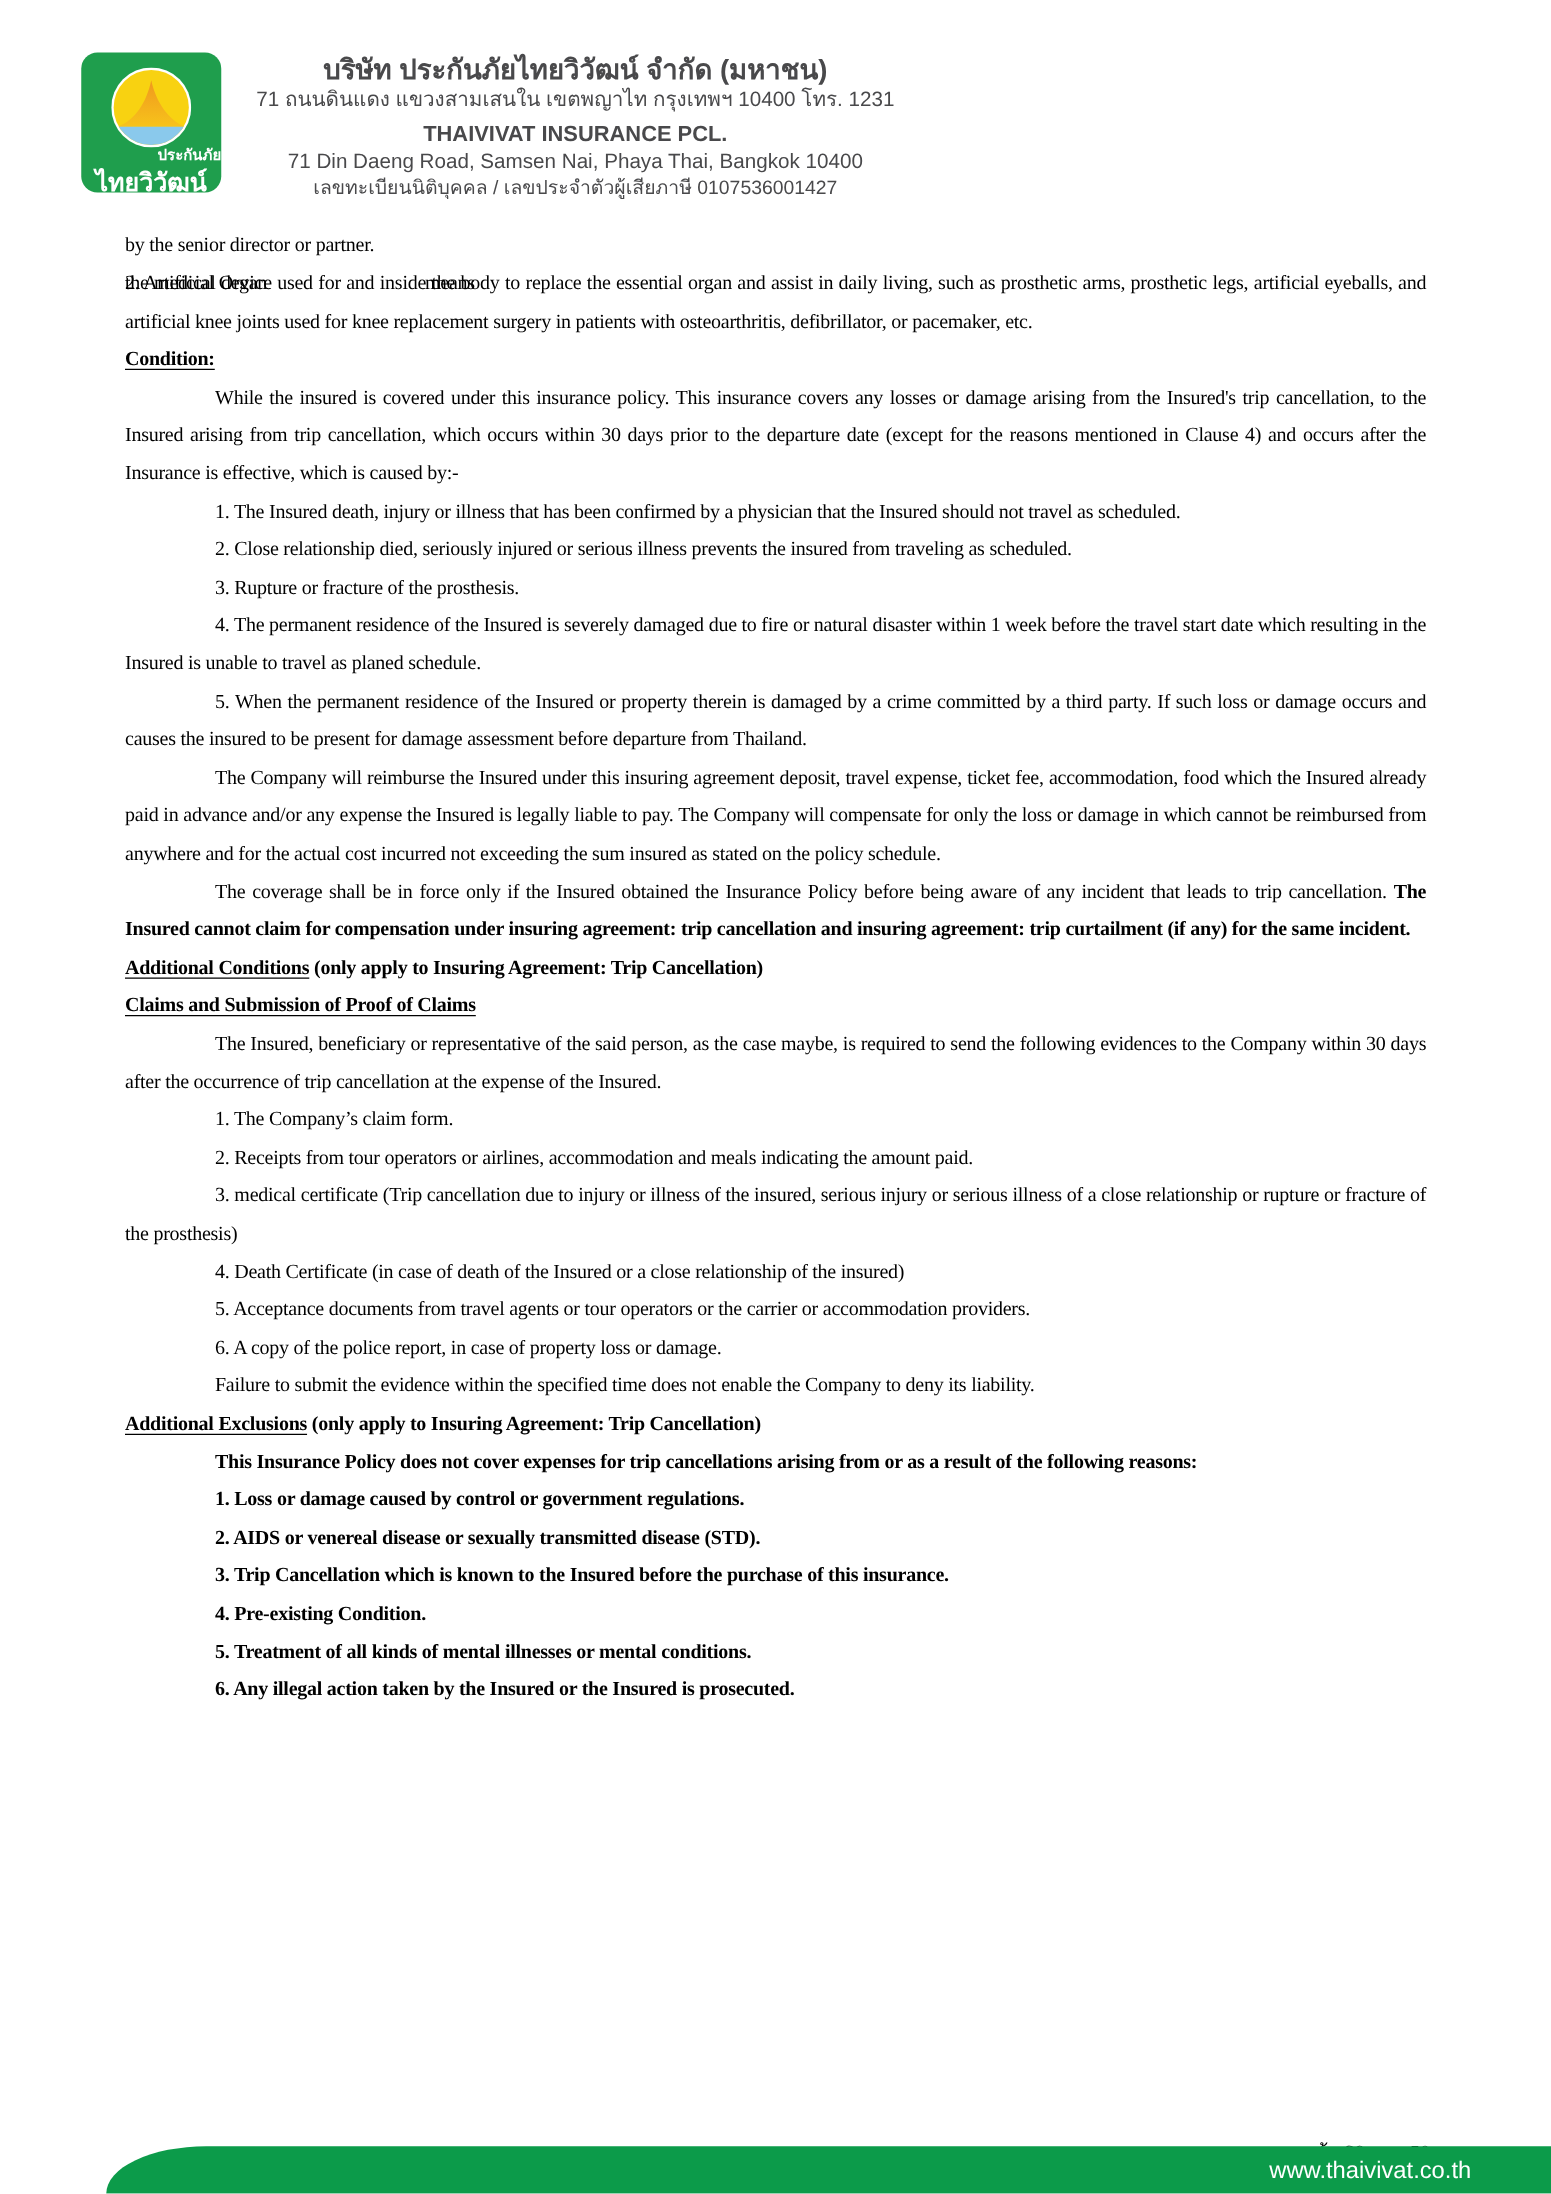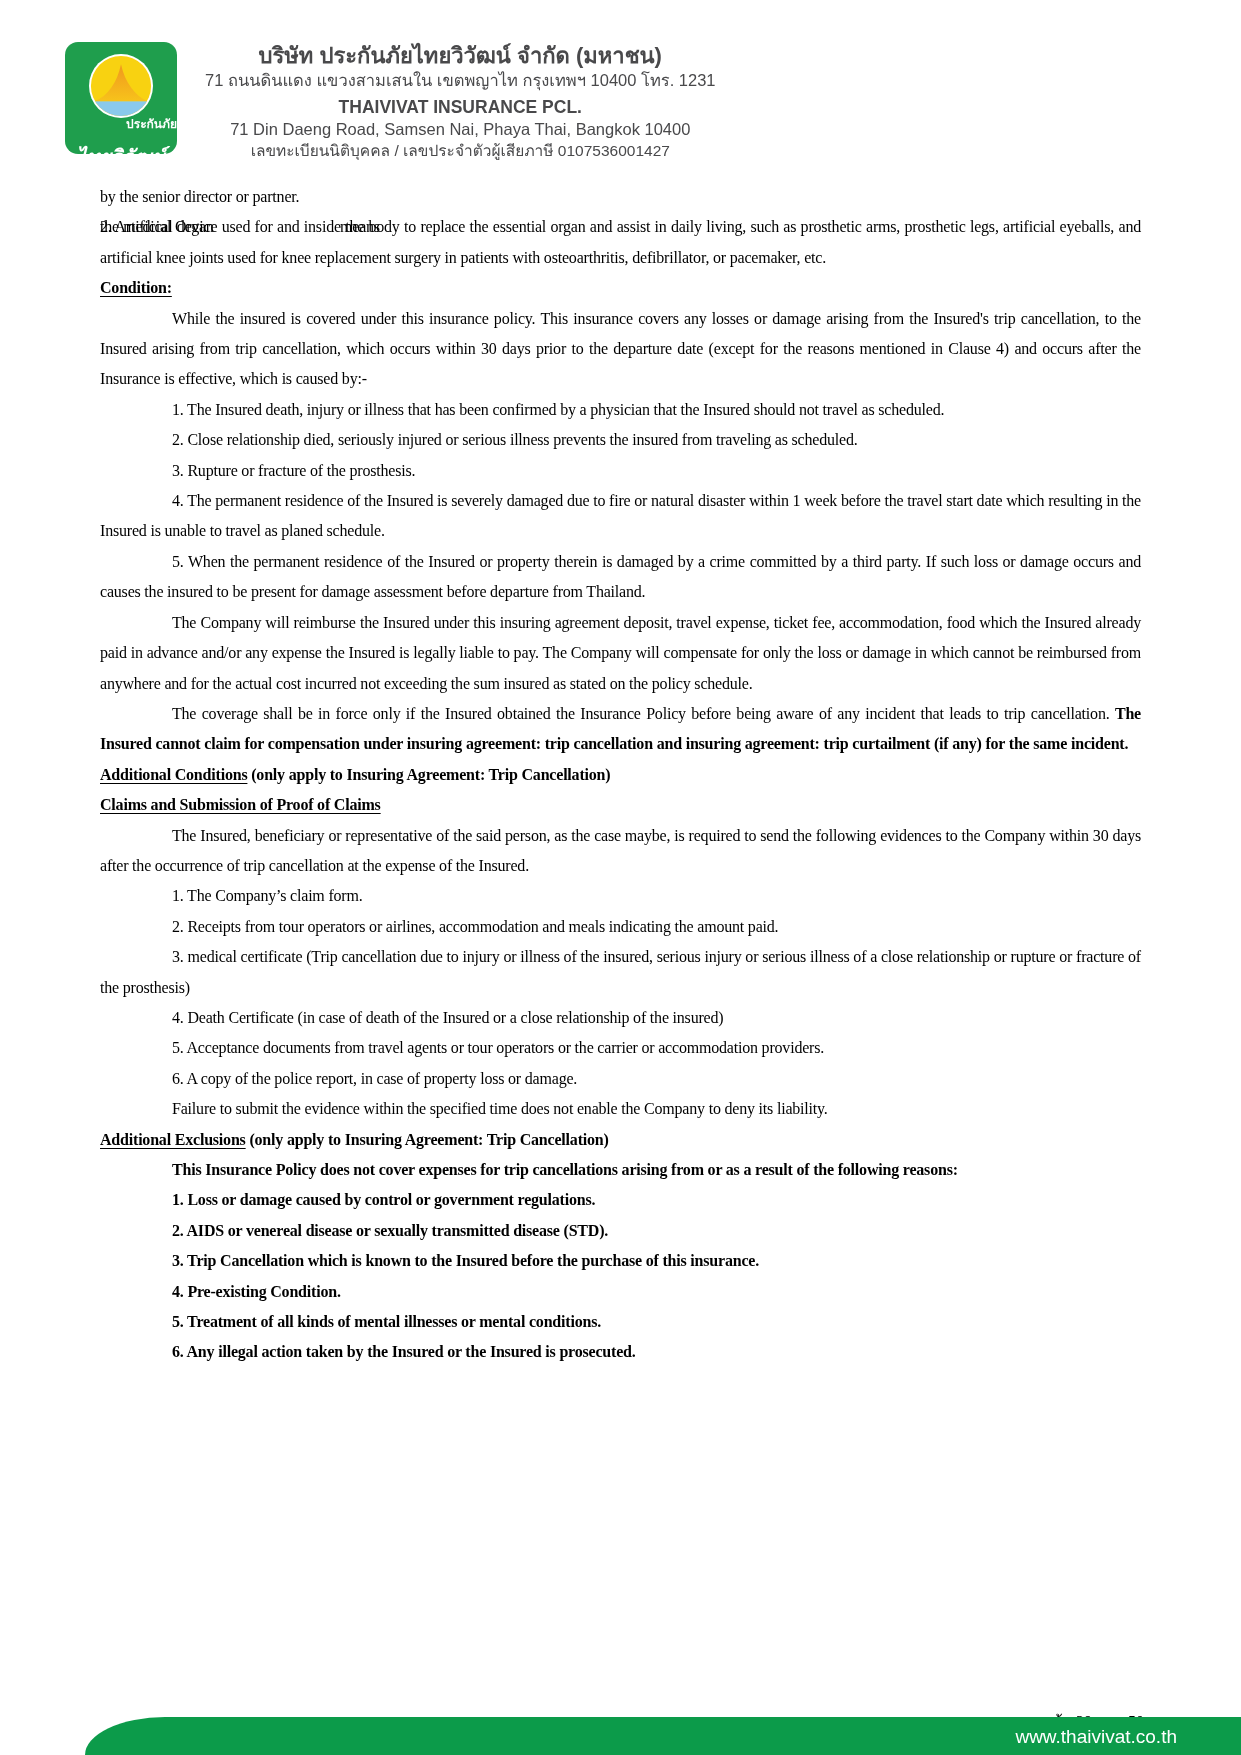--- a/index.html
+++ b/index.html
@@ -24,24 +24,24 @@
     flex:0 0 auto;
   }
   .logo svg{position:absolute;top:12px;left:24px;width:64px;height:64px;}
   .logo-txt1{
     position:absolute;top:76px;left:0;right:0;
     text-align:right;color:#fff;
     font-family:"Liberation Sans", sans-serif;
     font-size:12px;line-height:13px;font-weight:bold;
   }
   .logo-txt2{
-    position:absolute;top:104px;left:0;right:0;
+    position:absolute;top:94px;left:0;right:0;
     text-align:center;color:#fff;
     font-family:"Liberation Sans", sans-serif;
-    font-size:20px;line-height:22px;font-weight:bold;font-style:italic;
+    font-size:20px;line-height:22px;font-weight:bold;
   }
   .hdr-info{
     margin-left:28px;
     font-family:"Liberation Sans", sans-serif;
     color:#49494b;
     text-align:center;
   }
   .co-th{font-size:22px;line-height:26px;font-weight:bold;margin-top:1px;}
   .addr-th{font-size:16.5px;line-height:22px;}
   .co-en{font-size:17.5px;line-height:22px;font-weight:bold;margin-top:5px;}

